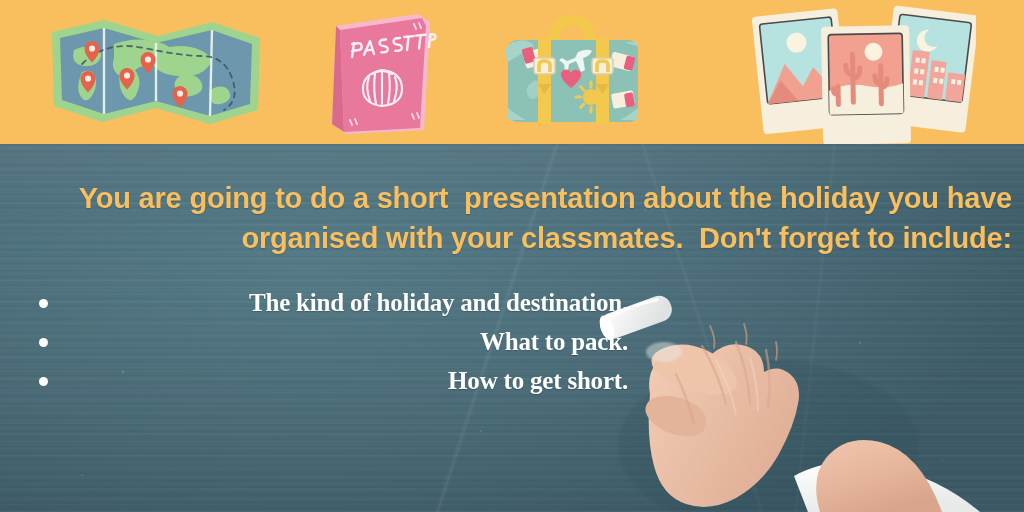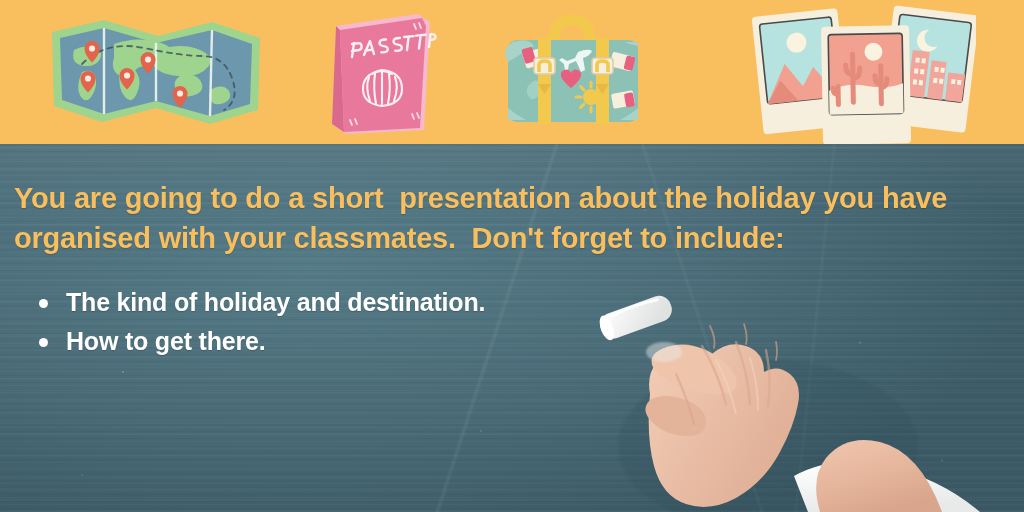--- a/index.html
+++ b/index.html
@@ -4,20 +4,21 @@
 <style>
   html,body{margin:0;padding:0;}
   body{
     width:1024px;height:512px;overflow:hidden;
     font-family:"Liberation Sans", sans-serif;
     background:#4e707c;
   }
   #slide{
     position:relative;width:1024px;height:512px;overflow:hidden;
     background:#4e707c;
+    text-align:right;
   }
 
   
   .banner{
     position:absolute;left:0;top:0;width:1024px;height:144px;
     background:#f9bf5e;overflow:hidden;
   }
 
   .art{position:absolute;}
 
@@ -78,21 +79,21 @@
     position:absolute;left:14px;top:178px;width:998px;
     color:#f9bf5e;
     font-size:29px;line-height:40px;font-weight:bold;
     letter-spacing:-0.2px;
     font-family:"Liberation Sans", sans-serif;
     text-shadow:0 1px 1px rgba(0,0,0,.18);
     white-space:pre-wrap;
   }
   .bullets{
     position:absolute;left:28px;top:283px;margin:0;padding:0;
-    list-style:none;width:600px;
+    list-style:none;width:600px;font-family:Liberation Serif, serif;
   }
   .bullets li{
     position:relative;
     color:#ffffff;
     font-size:25px;line-height:39px;font-weight:bold;
     padding-left:38px;letter-spacing:-0.2px;
     text-shadow:0 1px 1px rgba(0,0,0,.20);
   }
   .bullets li::before{
     content:"";position:absolute;left:11px;top:16px;
@@ -287,21 +288,22 @@
 
   <div class="board">
     <div class="board-speckle"></div>
     <div class="board-scratch"></div>
   </div>
 
   <div class="heading">You are going to do a short  presentation about the holiday you have organised with your classmates.  Don't forget to include:</div>
 
   <ul class="bullets">
     <li>The kind of holiday and destination.</li>
-    <li>How to get there.</li>
+    <li>What to pack.</li>
+    <li>How to get short.</li>
   </ul>
 
   <div class="hand">
     <svg viewBox="0 0 426 236" xmlns="http://www.w3.org/2000/svg">
       <defs>
         <linearGradient id="skin" x1="0" y1="0" x2="0.5" y2="1">
           <stop offset="0%" stop-color="#f0c6ae"></stop>
           <stop offset="45%" stop-color="#e8b9a0"></stop>
           <stop offset="100%" stop-color="#d9a68d"></stop>
         </linearGradient>

